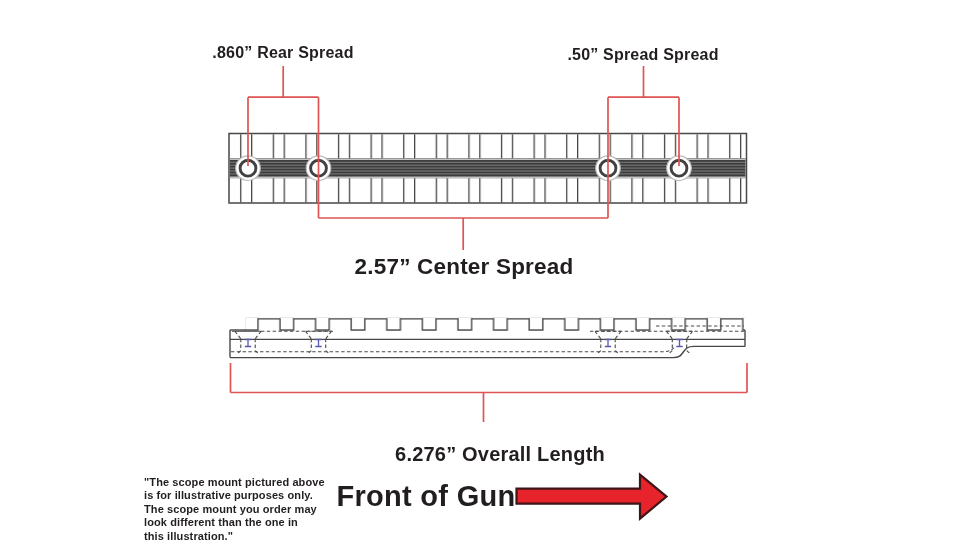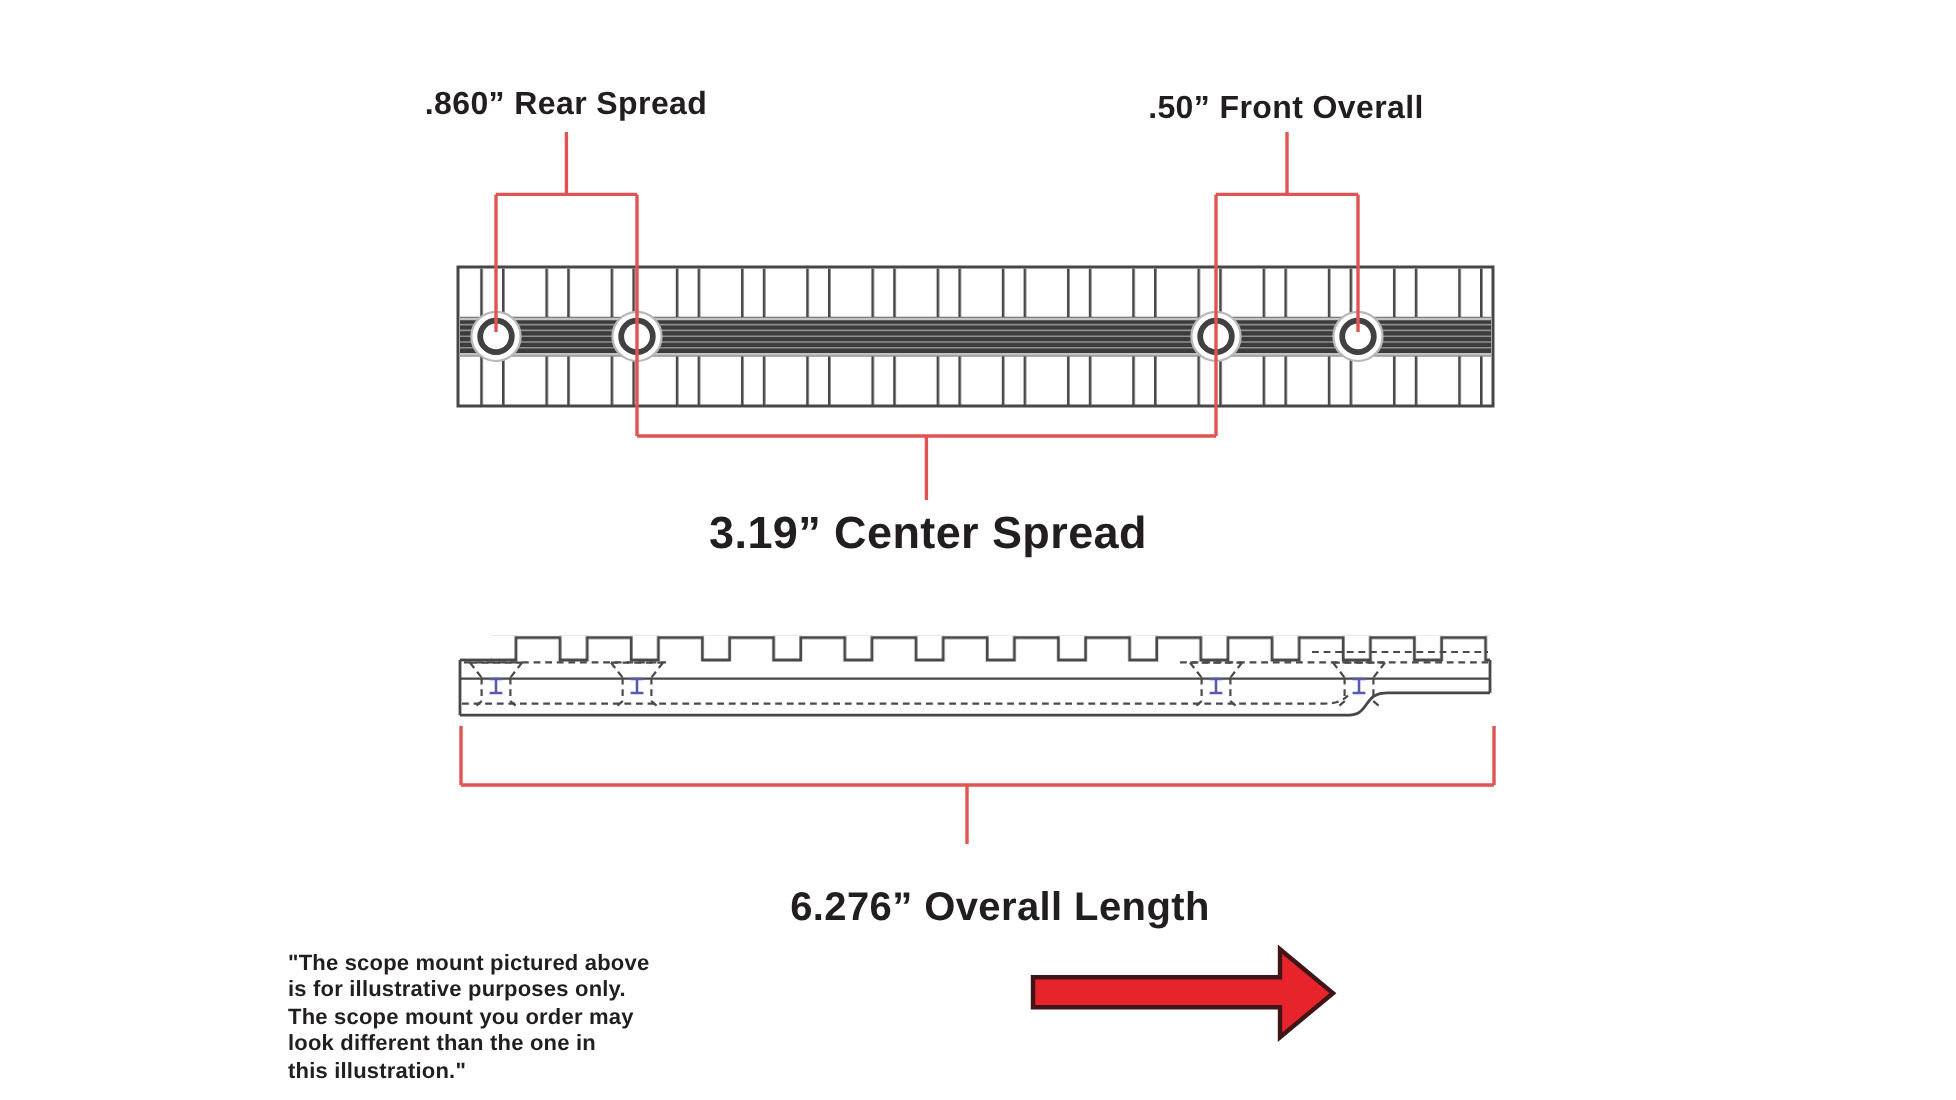--- a/index.html
+++ b/index.html
@@ -118,26 +118,27 @@
       </g>
     </g>
 
     <path d="M230.5,363 V392.5 M747,363 V392.5 M230.5,392.5 H747 M483.5,392.5 V422" stroke="var(--dimension-red)" stroke-width="1.7" fill="none"></path>
 
     <polygon points="516.5,488.6 640,488.6 640,474.6 666.5,496.6 640,518.6 640,503.6 516.5,503.6" fill="var(--arrow-red)" stroke="var(--arrow-outline)" stroke-width="2.2"></polygon>
   </svg>
 
   <div class="lbl centered lbl-rear">.860” Rear Spread</div>
 
-  <div class="lbl centered lbl-front">.50” Front Overall</div>
+  <div class="lbl centered lbl-front">.50” Spread Spread</div>
 
-  <div class="lbl centered lbl-center">3.19” Center Spread</div>
+  <div class="lbl centered lbl-center">2.57” Center Spread</div>
 
   <div class="lbl centered lbl-overall">6.276” Overall Length</div>
 
+  <div class="lbl centered lbl-gun">Front of Gun</div>
 
   <div class="lbl lbl-disclaimer">"The scope mount pictured above
 is for illustrative purposes only.
 The scope mount you order may
 look different than the one in
 this illustration."</div>
 
 </div>
 
 </body></html>

